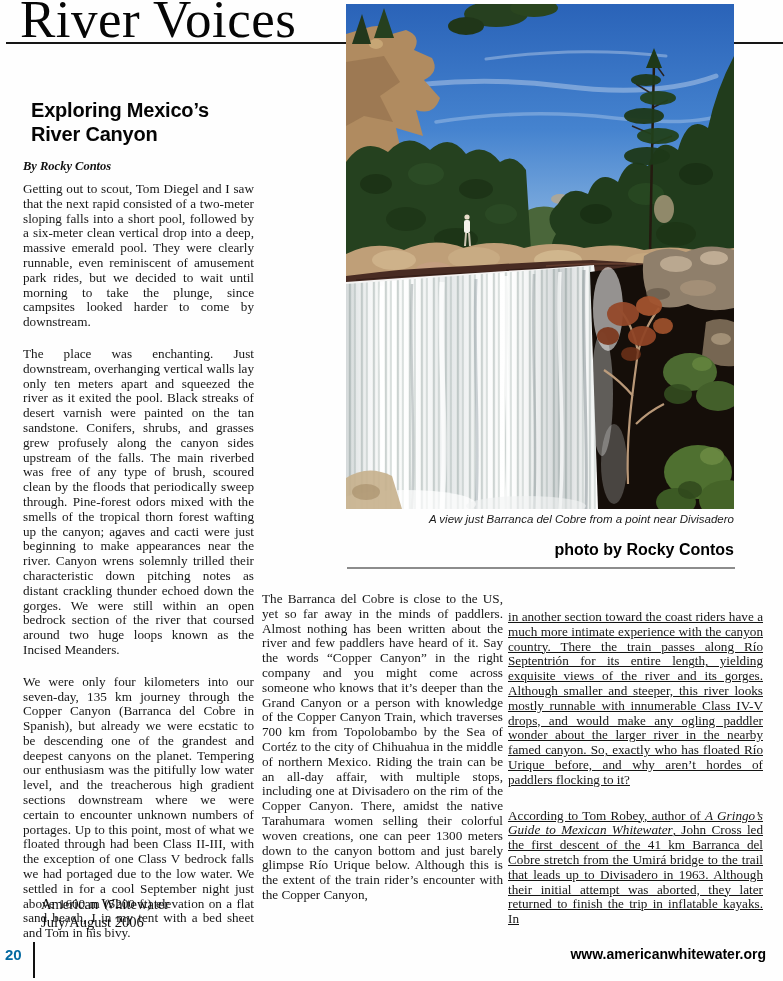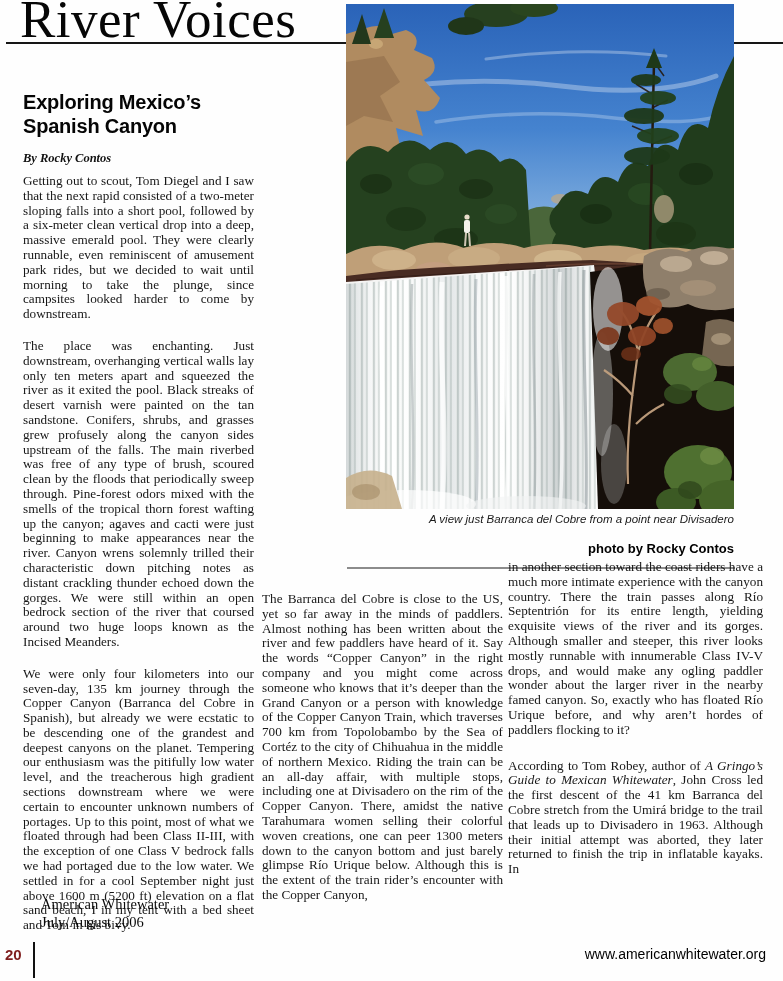--- a/index.html
+++ b/index.html
@@ -22,63 +22,63 @@
   }
   .photo svg { display:block; }
   .photo-caption {
     position:absolute; left:346px; top:513px; width:388px;
     font-family:"Liberation Sans", sans-serif; font-style:italic;
     font-size:11.5px; text-align:right; color:#1a1a1a;
   }
   .photo-credit {
     position:absolute; left:346px; top:541px; width:388px;
     font-family:"Liberation Sans", sans-serif; font-weight:bold;
-    font-size:13px; text-align:right; color:#000;
+    font-size:16px; text-align:right; color:#000;
   }
   .caption-rule {
     position:absolute; left:347px; top:567px; width:388px; height:2px;
     background:#8c8c8c;
   }
   .col { position:absolute; }
   .col1 { left:23px;  top:90px;  width:231px; }
   .col2 { left:262px; top:592px; width:241px; }
-  .col3 { left:508px; top:560px; width:255px; }
+  .col3 { left:508px; top:610px; width:255px;text-decoration:underline; }
   .article-title {
-    margin:0; font-family:"Liberation Sans", sans-serif; font-weight:bold;
+    margin:8px; font-family:"Liberation Sans", sans-serif; font-weight:bold;
     font-size:20px; line-height:24px; letter-spacing:-0.2px; color:#050505;
   }
   .byline {
     margin-top:13px; font-family:Liberation Serif, serif;
     font-style:italic; font-weight:bold; font-size:12.5px; color:#111;
   }
   .body-text { margin-top:8px; }
   .body-text p, .col2 p, .col3 p {
     margin:0 0 17px 0;
     font-family:"Liberation Serif", serif;
     font-size:13.2px; line-height:14.8px;
     text-align:justify; color:#161616;
   }
   .col3 p + p { margin-top:21px; }
   .footer-pageno {
     position:absolute; left:5px; top:946px;
     font-family:"Liberation Sans", sans-serif; font-weight:bold;
-    font-size:15px; color:#7f1d1d;
+    font-size:15px; color:#0369a1;
   }
   .footer-bar {
     position:absolute; left:33px; top:942px; width:2px; height:36px;
     background:#111;
   }
   .footer-pub {
     position:absolute; left:41px; top:896px;
     font-family:"Liberation Serif", serif; font-size:14.5px;
     line-height:17.5px; color:#0a0a0a;
   }
   .footer-site {
     position:absolute; right:53px; top:946px;
-    font-family:"Liberation Sans", sans-serif; font-weight:normal;
+    font-family:"Liberation Sans", sans-serif; font-weight:bold;
     font-size:14px; color:#000;
   }
 </style>
 </head>
 <body>
 
 <div class="page">
 
   <h1 class="masthead-title">River Voices</h1>
   <div class="masthead-rule"></div>
@@ -248,21 +248,21 @@
     </svg>
   </figure>
 
   <div class="photo-caption">A view just Barranca del Cobre from a point near Divisadero</div>
   <div class="photo-credit">photo by Rocky Contos</div>
   <div class="caption-rule"></div>
 
   <section class="col col1">
     <h2 class="article-title">
       <span>Exploring Mexico’s</span><br>
-      <span>Spanish Canyon</span>
+      <span>River Canyon</span>
     </h2>
     <div class="byline">By Rocky Contos</div>
     <div class="body-text">
         <p><span>Getting out to scout, Tom Diegel and I saw that the next rapid consisted of a two-meter sloping falls into a short pool, followed by a six-meter clean vertical drop into a deep, massive emerald pool. They were clearly runnable, even reminiscent of amusement park rides, but we decided to wait until morning to take the plunge, since campsites looked harder to come by downstream.</span></p>
         <p><span>The place was enchanting. Just downstream, overhanging vertical walls lay only ten meters apart and squeezed the river as it exited the pool. Black streaks of desert varnish were painted on the tan sandstone. Conifers, shrubs, and grasses grew profusely along the canyon sides upstream of the falls. The main riverbed was free of any type of brush, scoured clean by the floods that periodically sweep through. Pine-forest odors mixed with the smells of the tropical thorn forest wafting up the canyon; agaves and cacti were just beginning to make appearances near the river. Canyon wrens solemnly trilled their characteristic down pitching notes as distant crackling thunder echoed down the gorges. We were still within an open bedrock section of the river that coursed around two huge loops known as the Incised Meanders.</span></p>
         <p><span>We were only four kilometers into our seven-day, 135 km journey through the Copper Canyon (Barranca del Cobre in Spanish), but already we were ecstatic to be descending one of the grandest and deepest canyons on the planet. Tempering our enthusiasm was the pitifully low water level, and the treacherous high gradient sections downstream where we were certain to encounter unknown numbers of portages. Up to this point, most of what we floated through had been Class II-III, with the exception of one Class V bedrock falls we had portaged due to the low water. We settled in for a cool September night just above 1600 m (5200 ft) elevation on a flat sand beach, I in my tent with a bed sheet and Tom in his bivy.</span></p>
       </div>
   </section>
 
   <section class="col col2">

